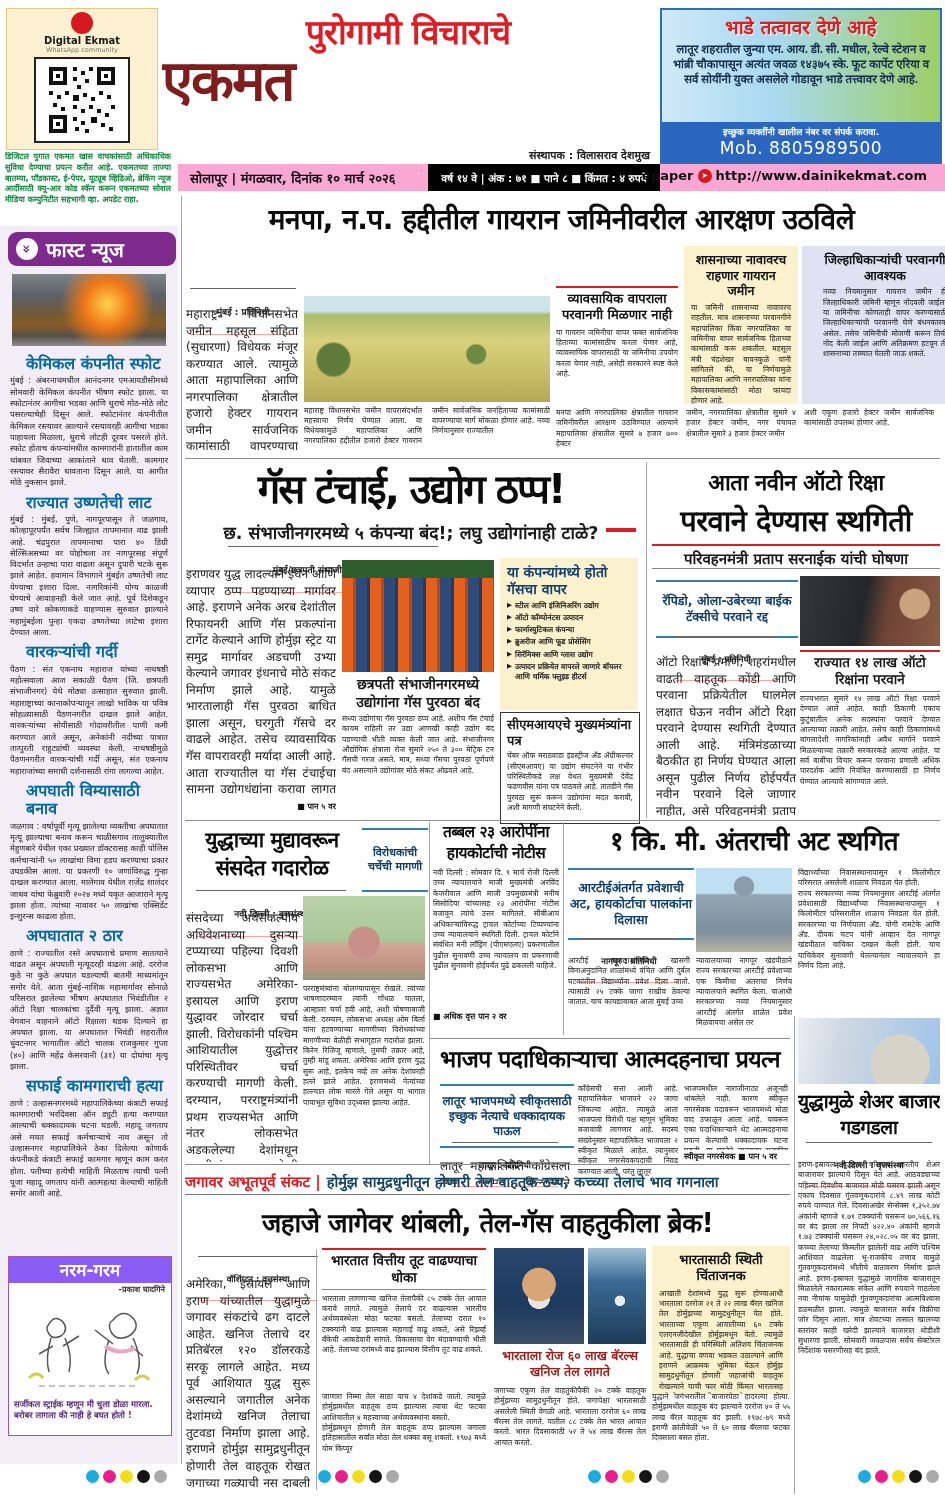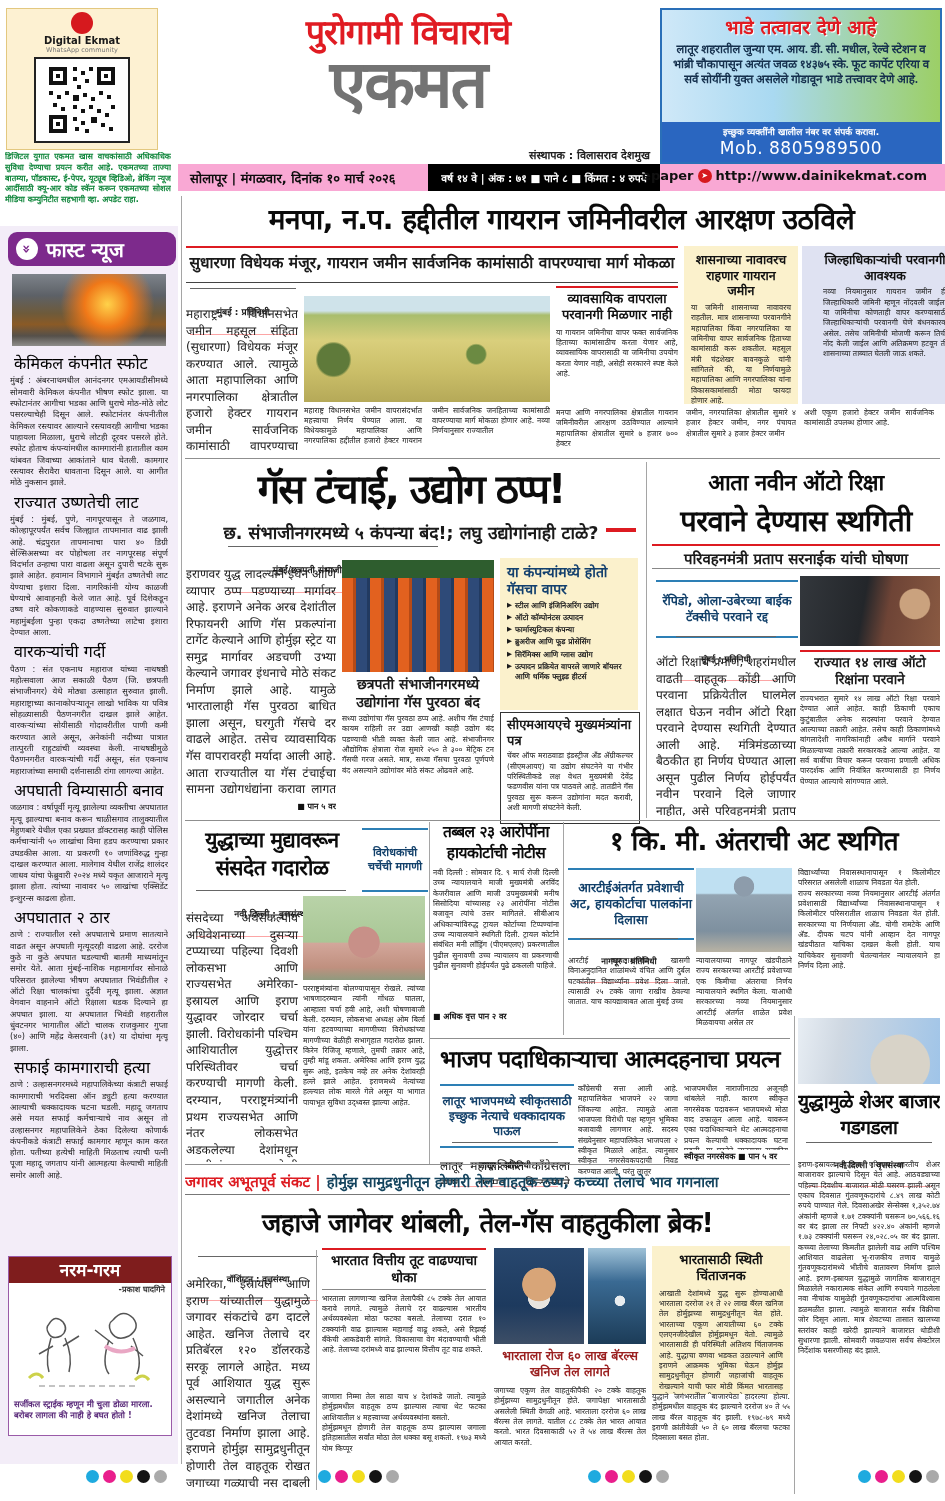--- a/index.html
+++ b/index.html
@@ -12,21 +12,21 @@
   .t75{font-size:7.5px}
   .hl{font-weight:700;color:#0b0b0b;text-align:center;letter-spacing:-0.5px;white-space:nowrap}
   .byline{font-weight:700;font-size:9px;text-align:center;border-top:1px solid #666;border-bottom:1px solid #fca5a5;padding:16px 0;white-space:nowrap}
   .subhead{font-weight:700;text-align:center;white-space:nowrap}
   .rulebox{border-top:2px solid #2d7fb5;border-bottom:2px solid #2d7fb5;font-weight:700;text-align:center;color:#12406a;
            display:flex;align-items:center;justify-content:center;padding:3px 2px}
   .boxyellow{background:#fbf1cc;padding:6px 7px}
   .boxblue{background:#dfe2f2;padding:6px 21px}
   .boxtitle{font-weight:700;font-size:12.5px;text-align:center;line-height:1.25;color:#111;margin-bottom:4px}
   .dot{width:13px;height:13px;border-radius:50%;display:inline-block;margin:0 2px}
-  .storytitle{font-weight:400;font-size:15px;color:#000000;line-height:1.15;margin:5px 0 2px 4px}
+  .storytitle{font-weight:700;font-size:15px;color:#0369a1;line-height:1.15;margin:5px 0 2px 16px}
   .contmark{font-weight:700;font-size:8px;color:#111}
   .bullet{display:flex;gap:3px;font-size:7.5px;line-height:1.3;margin-top:2.5px;font-weight:700;color:#222}
   .bullet .tri{color:#1c1c1c;font-size:6.5px;line-height:1.5}
 </style>
 </head>
 <body>
 
 <div id="page">
 
   <div class="abs" style="left:6px;top:8px;width:150px;height:140px;background:#fdf1d2;border:1px solid #e3c87f;text-align:center">
@@ -74,21 +74,21 @@
           <rect x="62" y="62" width="4" height="4" fill="#111"></rect>
         <rect x="28" y="62" width="4" height="4" fill="#111"></rect>
           <rect x="38" y="64" width="4" height="4" fill="#111"></rect>
       </svg>
     </div>
   </div>
   <div class="abs" style="left:5px;top:152px;width:166px;height:80px;font-size:8px;font-weight:700;color:#12873d;text-align:justify;line-height:1.35">डिजिटल युगात एकमत खास वाचकांसाठी अधिकाधिक सुविधा देण्याचा प्रयत्न करीत आहे. एकमतच्या ताज्या बातम्या, पॉडकास्ट, ई-पेपर, यूट्यूब व्हिडिओ, ब्रेकिंग न्यूज आदींसाठी क्यू-आर कोड स्कॅन करून एकमतच्या सोशल मीडिया कम्युनिटीत सहभागी व्हा. अपडेट राहा.</div>
 
   <div class="abs" style="left:162px;top:8px;width:492px;height:154px">
     <div style="font-size:34px;font-weight:700;color:#e01b22;text-align:center;white-space:nowrap;letter-spacing:-1px">पुरोगामी विचाराचे</div>
-    <div style="font-size:66px;font-weight:700;color:#737373;text-align:center;line-height:0.95;white-space:nowrap;letter-spacing:-2px">एकमत</div>
+    <div style="font-size:56px;font-weight:700;color:#7f1d1d;line-height:0.95;white-space:nowrap;letter-spacing:-2px">एकमत</div>
     <div style="position:absolute;right:4px;bottom:0;font-size:11px;font-weight:700;color:#222;white-space:nowrap">संस्थापक : विलासराव देशमुख</div>
   </div>
 
   <div class="abs" style="left:660px;top:8px;width:278px;height:152px;border:2px solid #2a6fb8">
     <div style="height:108px;background:linear-gradient(90deg,#cfe8f8 0%,#a9d9f1 40%,#9ccf66 100%);text-align:center;padding-top:4px">
       <div style="font-size:19px;font-weight:700;color:#e01b22;text-shadow:1px 1px 0 #fff;white-space:nowrap">भाडे तत्वावर देणे आहे</div>
       <div style="font-family:'Liberation Serif',serif;font-size:11.5px;font-weight:700;color:#15304d;line-height:1.3;padding:2px 8px">लातूर शहरातील जुन्या एम. आय. डी. सी. मधील, रेल्वे स्टेशन व भांब्री चौकापासून अत्यंत जवळ १४३७५ स्के. फूट कार्पेट एरिया व सर्व सोयींनी युक्त असलेले गोडावून भाडे तत्त्वावर देणे आहे.</div>
     </div>
     <div style="height:44px;background:#2a66c0;color:#fff;text-align:center;padding-top:3px">
       <div style="font-size:9px;font-weight:700">इच्छुक व्यक्तींनी खालील नंबर वर संपर्क करावा.</div>
@@ -135,43 +135,40 @@
       <div class="storytitle" style="font-size:16px">अपघातात २ ठार</div>
       <div class="jtxt" style="font-size:8.2px">ठाणे : राज्यातील रस्ते अपघाताचे प्रमाण सातत्याने वाढत असून अपघाती मृत्यूदरही वाढला आहे. दररोज कुठे ना कुठे अपघात घडल्याची बातमी माध्यमांतून समोर येते. आता मुंबई-नाशिक महामार्गावर सोनाळे परिसरात झालेल्या भीषण अपघातात भिवंडीतील २ ऑटो रिक्षा चालकांचा दुर्दैवी मृत्यू झाला. अज्ञात वेगवान वाहनाने ऑटो रिक्षाला धडक दिल्याने हा अपघात झाला. या अपघातात भिवंडी शहरातील धुंवटनगर भागातील ऑटो चालक राजकुमार गुप्ता (४०) आणि महेंद्र केसरवानी (३१) या दोघांचा मृत्यू झाला.</div>
     </div>
     <div>
       <div class="storytitle" style="font-size:16px">सफाई कामगाराची हत्या</div>
       <div class="jtxt" style="font-size:8.2px">ठाणे : उल्हासनगरमध्ये महापालिकेच्या कंत्राटी सफाई कामगाराची भरदिवसा ऑन ड्युटी हत्या करण्यात आल्याची धक्कादायक घटना घडली. महादू जगताप असे मयत सफाई कर्मचाऱ्याचे नाव असून तो उल्हासनगर महापालिकेने ठेका दिलेल्या कोणार्क कंपनीकडे कंत्राटी सफाई कामगार म्हणून काम करत होता. पतीच्या हत्येची माहिती मिळताच त्याची पत्नी पूजा महादू जगताप यांनी आत्महत्या केल्याची माहिती समोर आली आहे.</div>
     </div>
   </div>
 
   <div class="abs" style="left:8px;top:1256px;width:162px;height:178px;background:#fff;border:1px solid #9a5aa8">
-    <div style="height:26px;background:#7f1d1d;color:#fff;font-weight:700;font-size:17px;text-align:center;line-height:26px">नरम-गरम</div>
+    <div style="height:26px;background:#8b5cf6;color:#fff;font-weight:700;font-size:17px;text-align:center;line-height:26px">नरम-गरम</div>
     <div style="text-align:right;font-size:8px;font-weight:700;color:#333;padding-right:6px">-प्रकाश घादगिने</div>
     <svg width="160" height="100" viewBox="0 0 160 100">
       <rect width="160" height="100" fill="#fff"></rect>
       <path d="M40 30 q6 -10 14 -2 q6 8 -2 14 q-8 4 -12 -2 q-4 -6 0 -10" fill="none" stroke="#555" stroke-width="1.5"></path>
       <path d="M42 44 q-6 20 -2 34 M56 44 q8 18 4 34" fill="none" stroke="#555" stroke-width="1.5"></path>
       <path d="M44 52 l-14 8 M54 52 l16 -10" fill="none" stroke="#555" stroke-width="1.5"></path>
       <path d="M104 26 q10 -12 20 -2 q8 10 -4 18 q-12 6 -18 -4 q-4 -8 2 -12" fill="none" stroke="#555" stroke-width="1.5"></path>
       <path d="M100 46 q-8 24 0 34 M124 44 q10 22 4 36" fill="none" stroke="#555" stroke-width="1.5"></path>
       <path d="M104 50 l-18 -14 M122 52 l12 10" fill="none" stroke="#555" stroke-width="1.5"></path>
       <path d="M96 52 q14 10 30 2" fill="none" stroke="#e9a7c4" stroke-width="4"></path>
       <path d="M20 84 q8 -8 14 0 M126 86 q8 -8 14 0" fill="none" stroke="#cdd24a" stroke-width="3"></path>
       <path d="M30 92 h100" stroke="#888" stroke-width="1" stroke-dasharray="6 4"></path>
     </svg>
     <div style="font-size:8.4px;font-weight:700;color:#5a2a7a;padding:1px 5px;line-height:1.3">सर्जीकल स्ट्राईक म्हणून मी चुला डोळा मारला. बरोबर लागला की नाही हे बघत होतो !</div>
   </div>
 
   <div class="vline" style="left:181px;top:196px;height:1268px"></div>
 
   <div class="abs hl" style="left:185px;top:198px;width:753px;height:44px;font-size:28px;line-height:44px">मनपा, न.प. हद्दीतील गायरान जमिनीवरील आरक्षण उठविले</div>
-  <div class="abs" style="left:186px;top:246px;width:492px;height:34px;border-top:2.5px solid #dd1b21;border-bottom:1px solid #444">
-    <div class="subhead" style="font-size:15.5px;line-height:30px">सुधारणा विधेयक मंजूर, गायरान जमीन सार्वजनिक कामांसाठी वापरण्याचा मार्ग मोकळा</div>
-  </div>
   <div class="abs byline" style="left:190px;top:288px;width:106px">मुंबई : प्रतिनिधी</div>
   <div class="abs jtxt" style="left:186px;top:306px;width:112px;height:150px">महाराष्ट्र विधानसभेत जमीन महसूल संहिता (सुधारणा) विधेयक मंजूर करण्यात आले. त्यामुळे आता महापालिका आणि नगरपालिका क्षेत्रातील हजारो हेक्टर गायरान जमीन सार्वजनिक कामांसाठी वापरण्याचा मार्ग मोकळा झाला आहे. महसूल मंत्री चंद्रशेखर बावनकुळे यांनी मांडलेले महाराष्ट्र जमीन महसूल संहिता (सुधारणा) विधेयक विधानसभेत एकमताने मंजूर करण्यात आले.</div>
   <div class="abs" style="left:304px;top:296px;width:246px;height:106px;background:
       radial-gradient(circle at 12% 60%, #5f7a3a 0 7%, rgba(0,0,0,0) 8%),
       radial-gradient(circle at 70% 55%, #6b8a42 0 5%, rgba(0,0,0,0) 6%),
       linear-gradient(180deg,#cfe3ea 0%,#cfe3ea 14%,#a9bd6d 18%,#d9cf7c 42%,#cbbf69 70%,#b5a958 100%)"></div>
   <div class="abs t75" style="left:304px;top:406px;width:246px;height:50px;column-count:2;column-gap:10px;text-align:justify;line-height:1.35">महाराष्ट्र विधानसभेत जमीन वापरासंदर्भात महत्त्वाचा निर्णय घेण्यात आला. या विधेयकामुळे महापालिका आणि नगरपालिका हद्दीतील हजारो हेक्टर गायरान जमीन सार्वजनिक जनहिताच्या कामांसाठी वापरण्याचा मार्ग मोकळा होणार आहे. नव्या निर्णयानुसार राज्यातील</div>
   <div class="abs" style="left:556px;top:286px;width:122px;height:120px;border-top:2.5px solid #dd1b21">
     <div class="boxtitle" style="font-size:13px;margin-top:3px">व्यावसायिक वापराला परवानगी मिळणार नाही</div>
     <div class="jtxt t75">या गायरान जमिनीचा वापर फक्त सार्वजनिक हिताच्या कामांसाठीच करता येणार आहे, व्यावसायिक वापरासाठी या जमिनीचा उपयोग करता येणार नाही, असेही सरकारने स्पष्ट केले आहे.</div>

